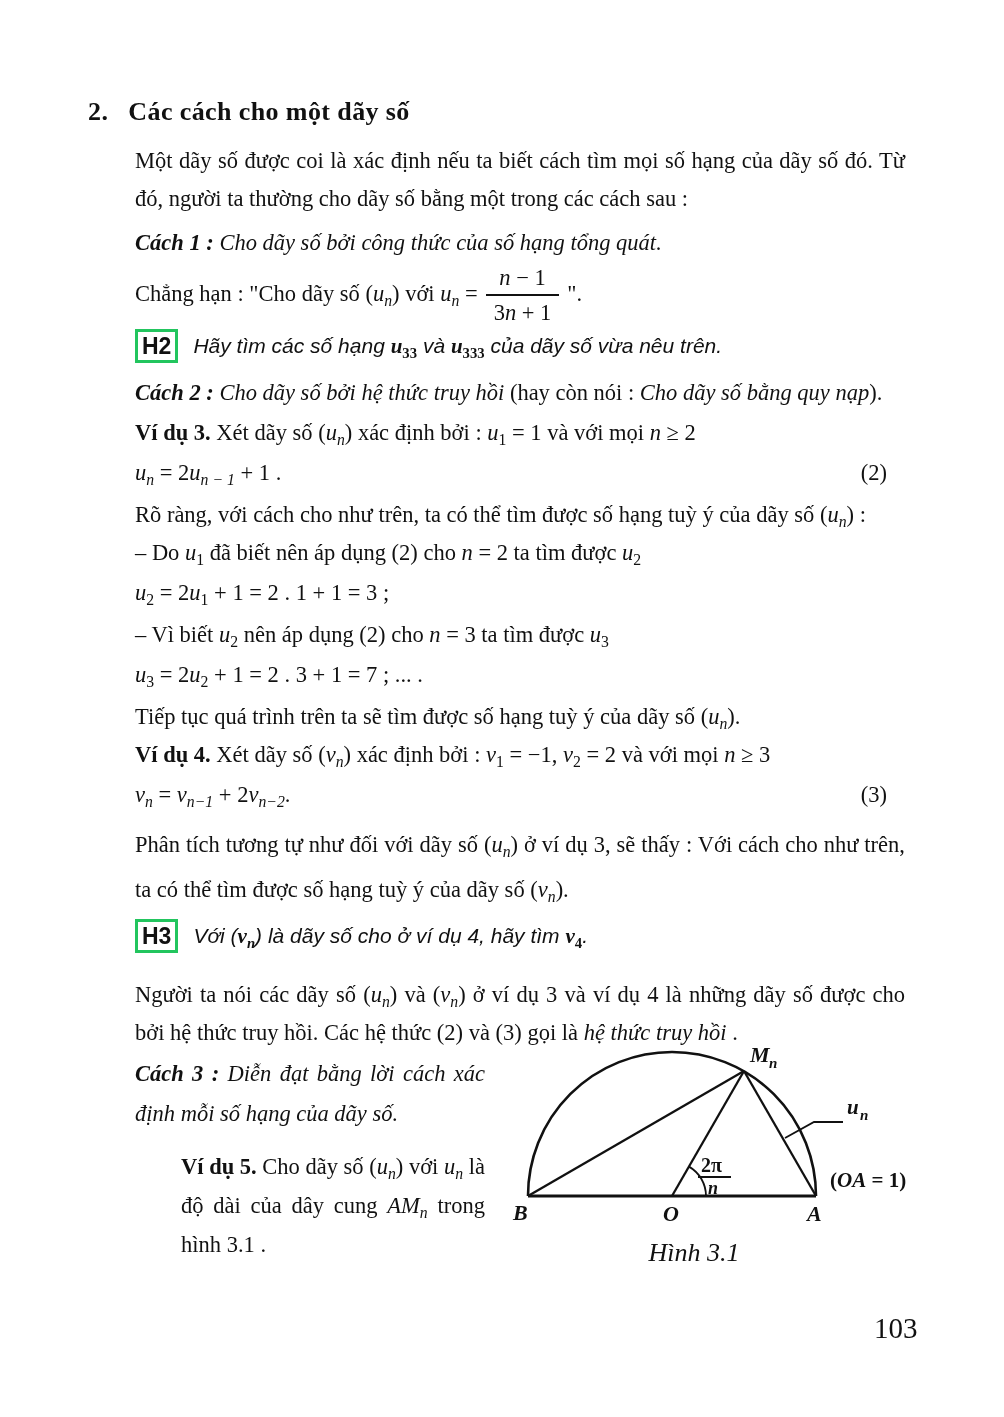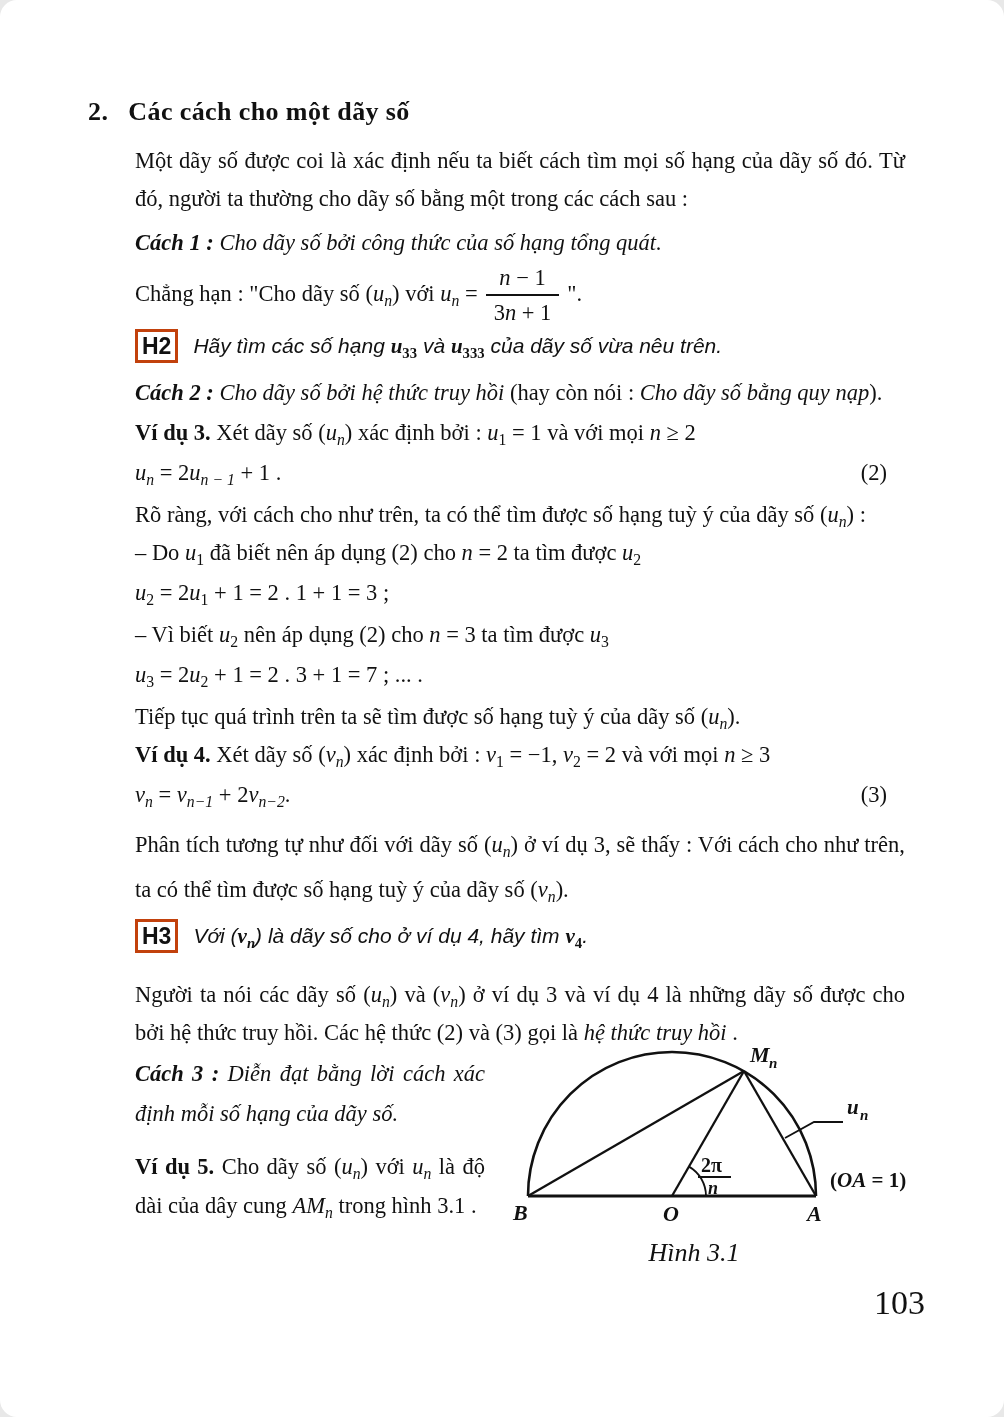--- a/index.html
+++ b/index.html
@@ -1,20 +1,19 @@
 <!DOCTYPE html>
 <html><head>
 <meta charset="utf-8">
 <style>
   html,body {margin:0; padding:0; background:#e8e8e8;}
   .page {
     position:relative; width:1004px; height:1417px; background:#ffffff; color:#111;
     font-family:"Liberation Serif", serif; font-size:22.5px; overflow:hidden;
     margin:0 auto;
-    border-radius:17px;
   }
   .content {position:absolute; left:135px; top:96px; width:770px;}
   .heading {margin-left:-47px; font-weight:bold; font-size:26px; line-height:32px; letter-spacing:0.4px;}
   .h-num {margin-right:20px;}
   .p {margin:0; text-align:justify; line-height:38px;}
   .line {margin:0; line-height:38px;}
   .mt2{margin-top:2px}.mt6{margin-top:6px}.mt8{}.mt10{margin-top:10px}
   .mt14{margin-top:14px}.mt22{margin-top:22px}
   .b {font-weight:bold;}
   .bi {font-weight:bold; font-style:italic;}
@@ -22,32 +21,32 @@
   i {font-style:italic;}
   sub {font-size:70%; font-style:normal; line-height:0; vertical-align:-5px;}
   sub.it {font-style:italic;}
   .fracline {display:flex; align-items:center; min-height:64px; line-height:26px; margin-top:0;}
   .frac {display:inline-block; text-align:center; vertical-align:middle; margin:0 8px; line-height:1.2;}
   .frac .num {display:block; padding:1px 8px 3px; border-bottom:2px solid #111;}
   .frac .den {display:block; padding:3px 8px 0;}
   .act {display:flex; align-items:center; gap:15px; font-family:"Liberation Sans", sans-serif;
         font-style:italic; font-size:21px; line-height:36px;}
   .actbox {font-style:normal; font-weight:bold; font-size:23px; line-height:28px;
-           border:3px solid #c2410c; padding:0 4px; flex:0 0 auto;}
+           border:3px solid #22c55e; padding:0 4px; flex:0 0 auto;}
   .mvs {font-family:"Liberation Serif", serif;font-weight:bold;}
   .eq {position:relative; text-align:left; line-height:42px; padding-right:160px;}
   .eq .tag {position:absolute; right:18px; top:0; line-height:42px;}
   .ph {line-height:45px;}
   .bottom {position:relative; margin-top:2px; height:235px;}
   .leftcol {width:350px; text-align:justify;}
   .cach3line {line-height:40px;}
-  .vd5line {margin-top:13px; line-height:39px;}
+  .vd5line {margin-top:13px; line-height:39px;margin-left:46px;}
   .figure {position:absolute; left:368px; top:-14px; width:432px;}
   .figcaption {text-align:center; font-style:italic; font-size:26px; margin-top:-4px; padding-right:50px;}
-  .pagenum {position:absolute; left:874px; top:1284px; font-size:34px;}
+  .pagenum {position:absolute; left:874px; top:1312px; font-size:29px;}
 </style>
 </head>
 <body>
 
 <div class="page">
   <div class="content">
 
     <div class="heading">
       <span class="h-num">2.</span><span>Các cách cho một dãy số</span>
     </div>

